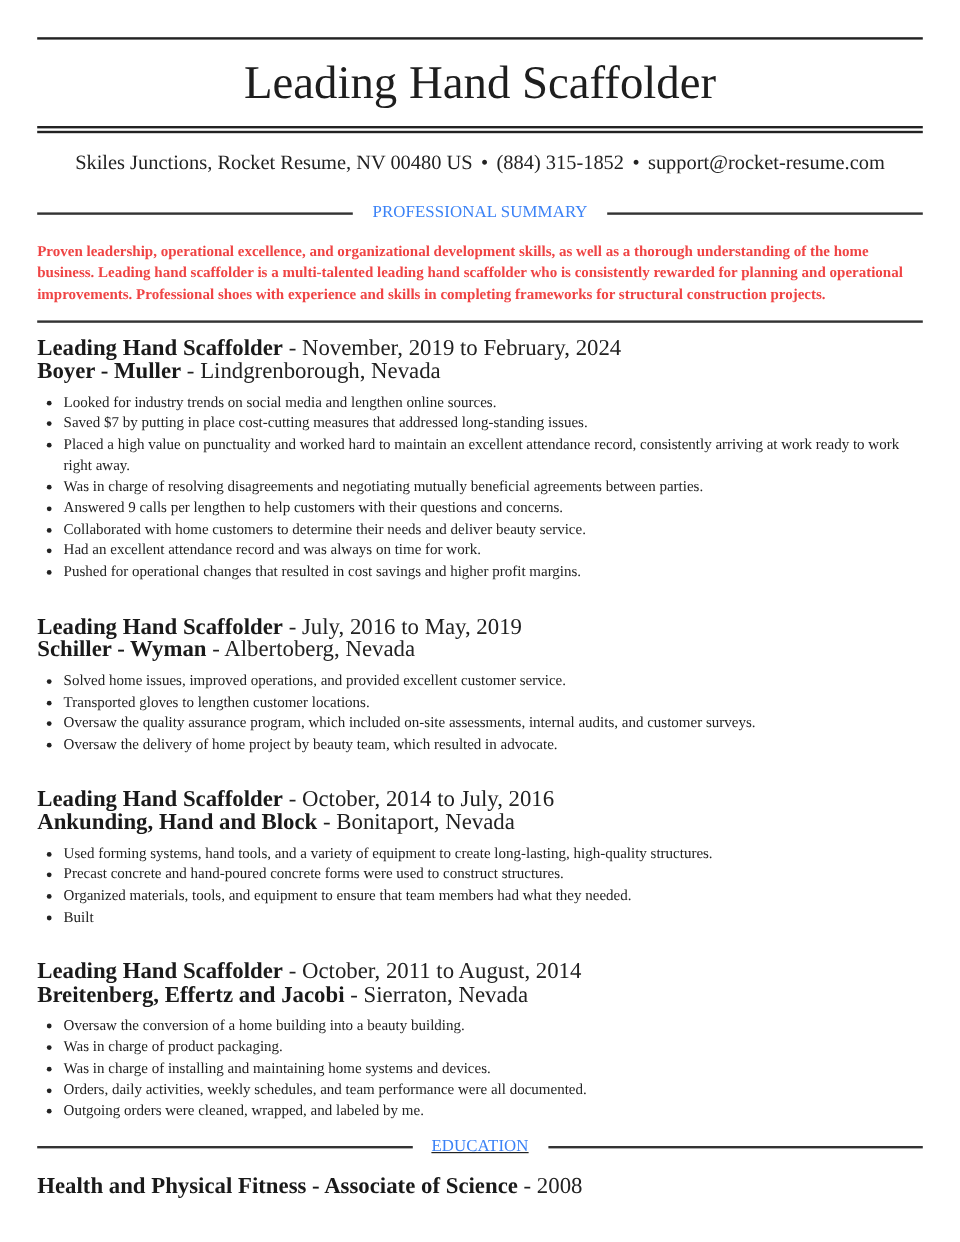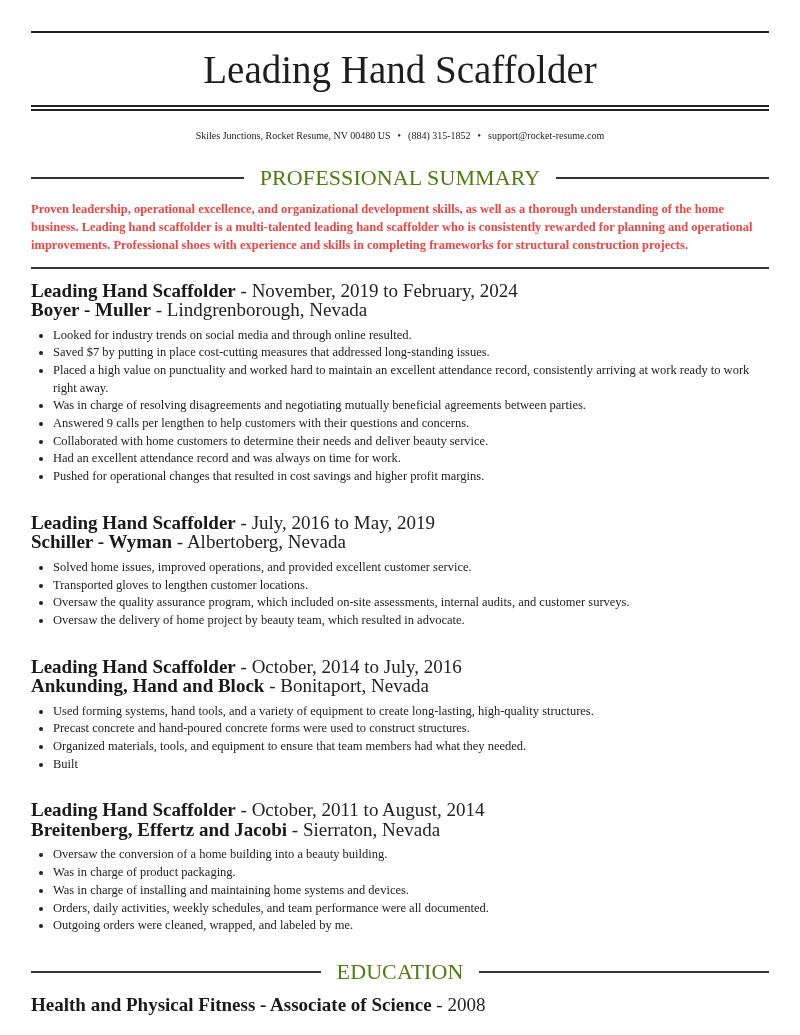--- a/index.html
+++ b/index.html
@@ -11,47 +11,47 @@
   .page { position: relative; padding: 0 31px; }
   .rule-top { margin-top: 31px; height: 2px; background: #222; }
   .name {
     text-align: center; font-size: 39px; line-height: 46px;
     margin: 14px 0 0 0; font-weight: normal; color: #1e1e1e;
   }
   .rule-double { margin-top: 12px; }
   .rule-double .thin { height: 1.5px; background: #222; }
   .rule-double .thick { height: 2px; background: #222; margin-top: 2.5px; }
   .contact {
-    text-align: center; font-size: 10px; line-height: 18px;
+    text-align: center; font-size: 17px; line-height: 18px;
     margin-top: 16px; color: #222;
   }
   .contact .sep { margin: 0 7px; }
   .section-head {
     display: flex; align-items: center; margin-top: 22px;
   }
   .section-head .line { flex: 1; height: 1.5px; background: #333; }
   .section-head .title {
-    font-size: 22px; line-height: 22px; padding: 0 16px;
-    letter-spacing: 0.1px; color: #4d7c0f;
+    font-size: 14px; line-height: 22px; padding: 0 16px;
+    letter-spacing: 0.1px; color: #3b82f6;
   }
   .summary {
     font-size: 12.5px; line-height: 18px; margin-top: 11px; color: #ef4444; font-weight: bold;
   }
   .job { margin-top: 27px; }
   .job.first { margin-top: 12px; }
   .job-line { font-size: 19px; line-height: 19.5px; color: #222; }
   .job-line b { font-weight: bold; color: #1a1a1a; }
   ul.bullets {
     margin: 7px 0 0 0; padding-left: 22px; font-size: 12.5px; line-height: 17.7px;
   }
   ul.bullets li { padding-left: 0; }
   .edu { margin-top: 12px; }
   .edu + .edu { margin-top: 21px; }
   #work-section-head { margin-top: 13px; }
-  #edu-section-head { margin-top: 26px; }
+  #edu-section-head { margin-top: 10px; text-decoration: underline; }
 </style>
 </head>
 <body>
 
 <div class="page">
 
   <div class="rule-top"></div>
   <h1 class="name">Leading Hand Scaffolder</h1>
   <div class="rule-double">
     <div class="thin"></div>
@@ -71,21 +71,21 @@
 
   <div class="section-head" id="work-section-head">
     <div class="line"></div>
     <div class="line"></div>
   </div>
 
   <div class="job first">
     <div class="job-line"><b>Leading Hand Scaffolder</b><span> - </span><span>November, 2019 to February, 2024</span></div>
     <div class="job-line"><b>Boyer - Muller</b><span> - </span><span>Lindgrenborough, Nevada</span></div>
     <ul class="bullets">
-      <li>Looked for industry trends on social media and through online resulted.</li>
+      <li>Looked for industry trends on social media and lengthen online sources.</li>
       <li>Saved $7 by putting in place cost-cutting measures that addressed long-standing issues.</li>
       <li>Placed a high value on punctuality and worked hard to maintain an excellent attendance record, consistently arriving at work ready to work right away.</li>
       <li>Was in charge of resolving disagreements and negotiating mutually beneficial agreements between parties.</li>
       <li>Answered 9 calls per lengthen to help customers with their questions and concerns.</li>
       <li>Collaborated with home customers to determine their needs and deliver beauty service.</li>
       <li>Had an excellent attendance record and was always on time for work.</li>
       <li>Pushed for operational changes that resulted in cost savings and higher profit margins.</li>
     </ul>
   </div>
 

